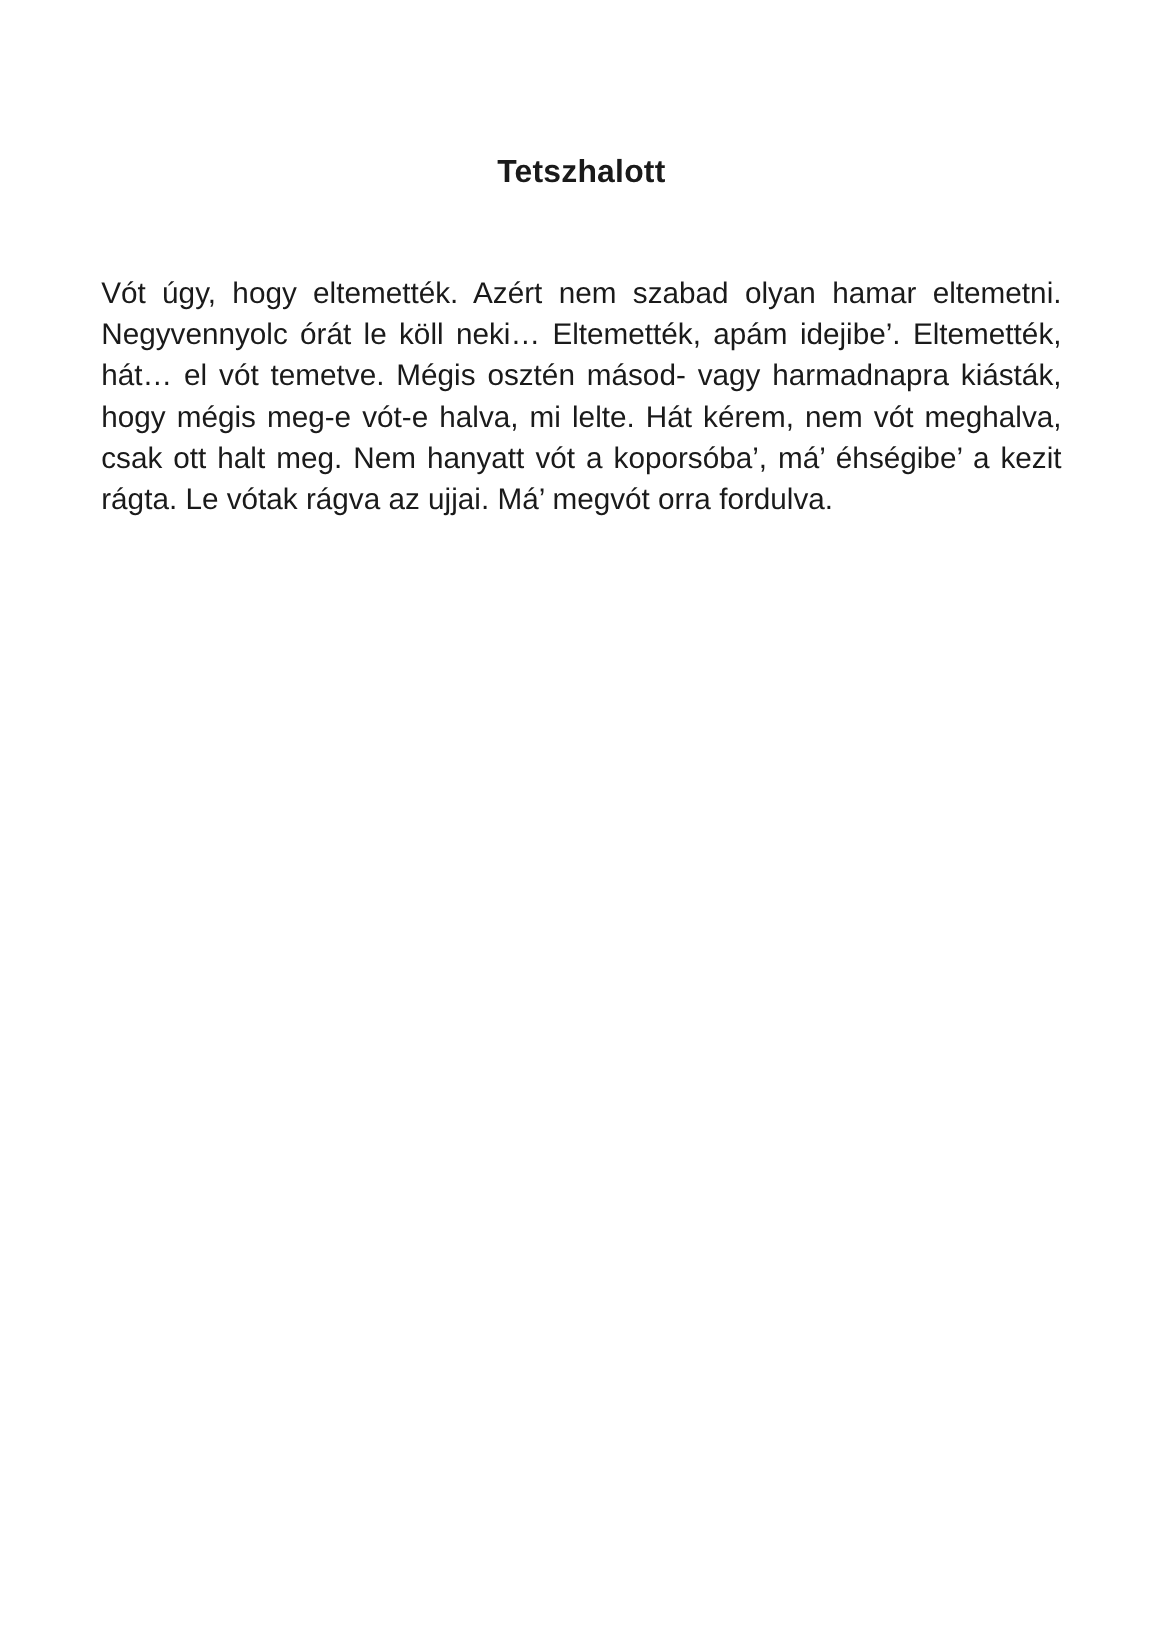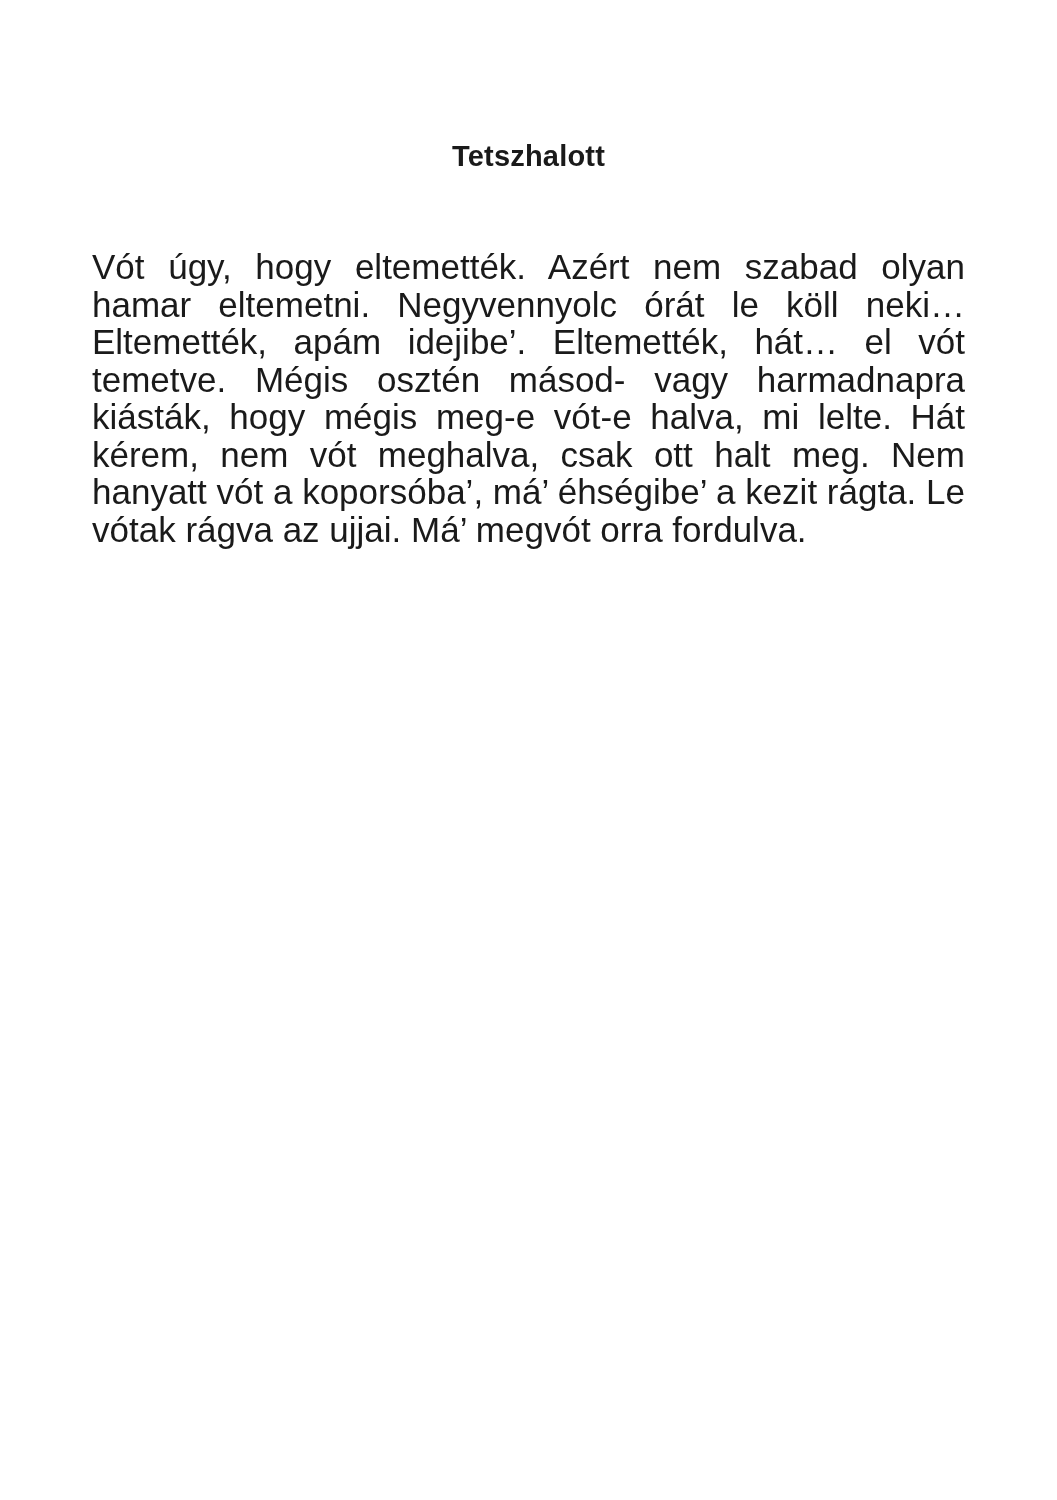--- a/index.html
+++ b/index.html
@@ -26,21 +26,21 @@
     letter-spacing: 0.2px;
     color: #1a1a1a;
   }
   .doc-body {
     margin: 0 auto;
     width: 873px;
     padding-top: 75px;
   }
   .doc-paragraph {
     margin: 0;
-    font-size: 35px;
+    font-size: 27px;
     line-height: 37.5px;
     text-align: justify;
     text-justify: inter-word;
     color: #1a1a1a;
   }
 </style>
 </head>
 <body>
 
 <div class="page">

